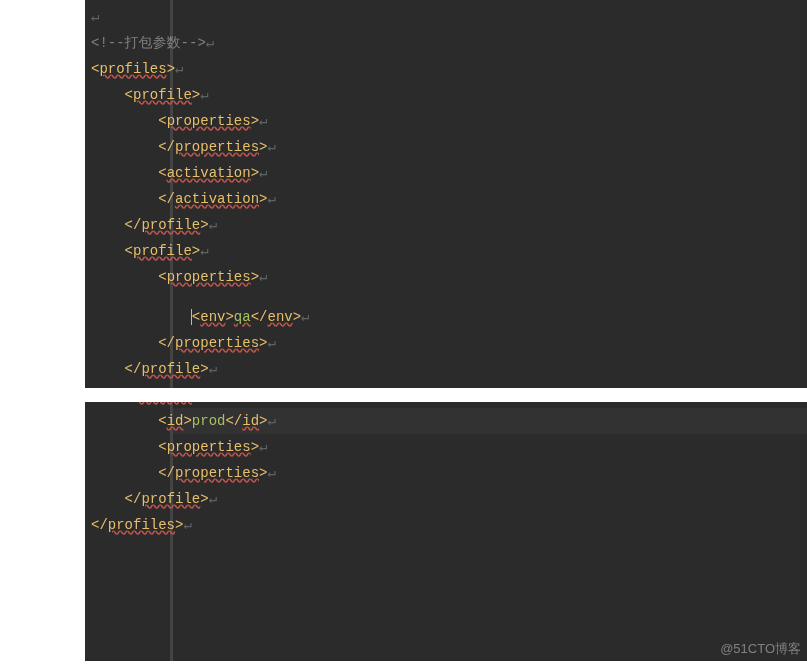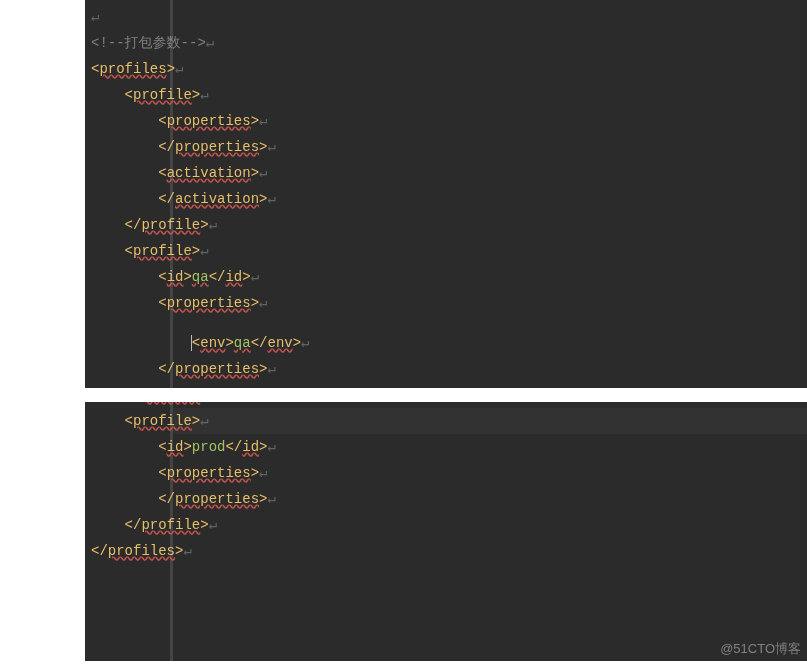--- a/index.html
+++ b/index.html
@@ -89,21 +89,20 @@
       <div class="line"><span class="arr">↵</span></div>
       <div class="line"><span class="cmt">&lt;!--打包参数--&gt;</span><span class="arr">↵</span></div>
       <div class="line"><span class="tag">&lt;</span><span class="tag err">profiles</span><span class="tag">&gt;</span><span class="arr">↵</span></div>
       <div class="line">    <span class="tag">&lt;</span><span class="tag err">profile</span><span class="tag">&gt;</span><span class="arr">↵</span></div>
       <div class="line">        <span class="tag">&lt;</span><span class="tag err">properties</span><span class="tag">&gt;</span><span class="arr">↵</span></div>
       <div class="line">        <span class="tag">&lt;/</span><span class="tag err">properties</span><span class="tag">&gt;</span><span class="arr">↵</span></div>
       <div class="line">        <span class="tag">&lt;</span><span class="tag err">activation</span><span class="tag">&gt;</span><span class="arr">↵</span></div>
       <div class="line">        <span class="tag">&lt;/</span><span class="tag err">activation</span><span class="tag">&gt;</span><span class="arr">↵</span></div>
       <div class="line">    <span class="tag">&lt;/</span><span class="tag err">profile</span><span class="tag">&gt;</span><span class="arr">↵</span></div>
       <div class="line">    <span class="tag">&lt;</span><span class="tag err">profile</span><span class="tag">&gt;</span><span class="arr">↵</span></div>
-      <div class="line">        <span class="tag">&lt;</span><span class="tag err">id</span><span class="tag">&gt;</span><span class="text err">qa</span><span class="tag">&lt;/</span><span class="tag err">id</span><span class="tag">&gt;</span><span class="arr">↵</span></div>
       <div class="line">        <span class="tag">&lt;</span><span class="tag err">properties</span><span class="tag">&gt;</span><span class="arr">↵</span></div>
       <div class="line" style="margin-top: 14px;">            <span class="caret"></span><span class="tag">&lt;</span><span class="tag err">env</span><span class="tag">&gt;</span><span class="text err">qa</span><span class="tag">&lt;/</span><span class="tag err">env</span><span class="tag">&gt;</span><span class="arr">↵</span></div>
       <div class="line">        <span class="tag">&lt;/</span><span class="tag err">properties</span><span class="tag">&gt;</span><span class="arr">↵</span></div>
       <div class="line">    <span class="tag">&lt;/</span><span class="tag err">profile</span><span class="tag">&gt;</span><span class="arr">↵</span></div>
       <div class="line">    <span class="tag">&lt;</span><span class="tag err">profile</span><span class="tag">&gt;</span><span class="arr">↵</span></div>
       <div class="line">        <span class="tag">&lt;</span><span class="tag err">id</span><span class="tag">&gt;</span><span class="text">prod</span><span class="tag">&lt;/</span><span class="tag err">id</span><span class="tag">&gt;</span><span class="arr">↵</span></div>
       <div class="line">        <span class="tag">&lt;</span><span class="tag err">properties</span><span class="tag">&gt;</span><span class="arr">↵</span></div>
       <div class="line">        <span class="tag">&lt;/</span><span class="tag err">properties</span><span class="tag">&gt;</span><span class="arr">↵</span></div>
       <div class="line">    <span class="tag">&lt;/</span><span class="tag err">profile</span><span class="tag">&gt;</span><span class="arr">↵</span></div>
       <div class="line"><span class="tag">&lt;/</span><span class="tag err">profiles</span><span class="tag">&gt;</span><span class="arr">↵</span></div>

